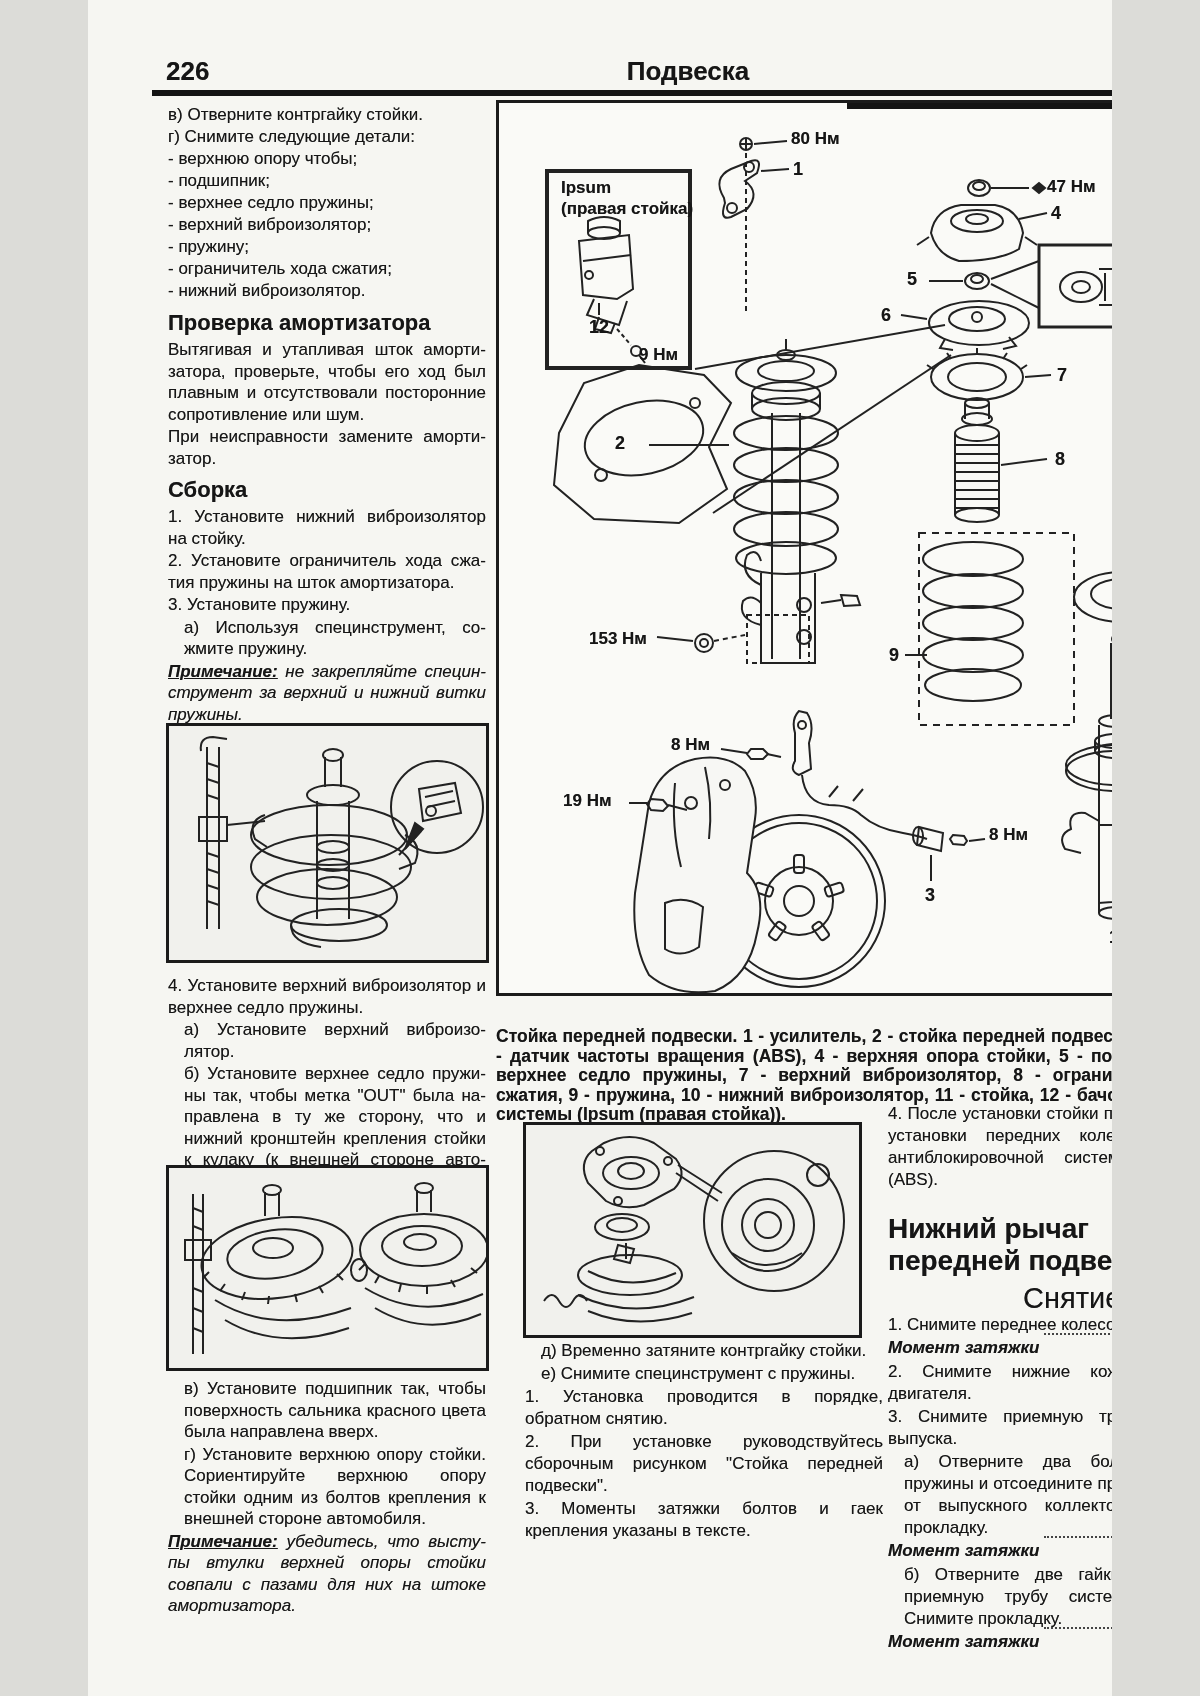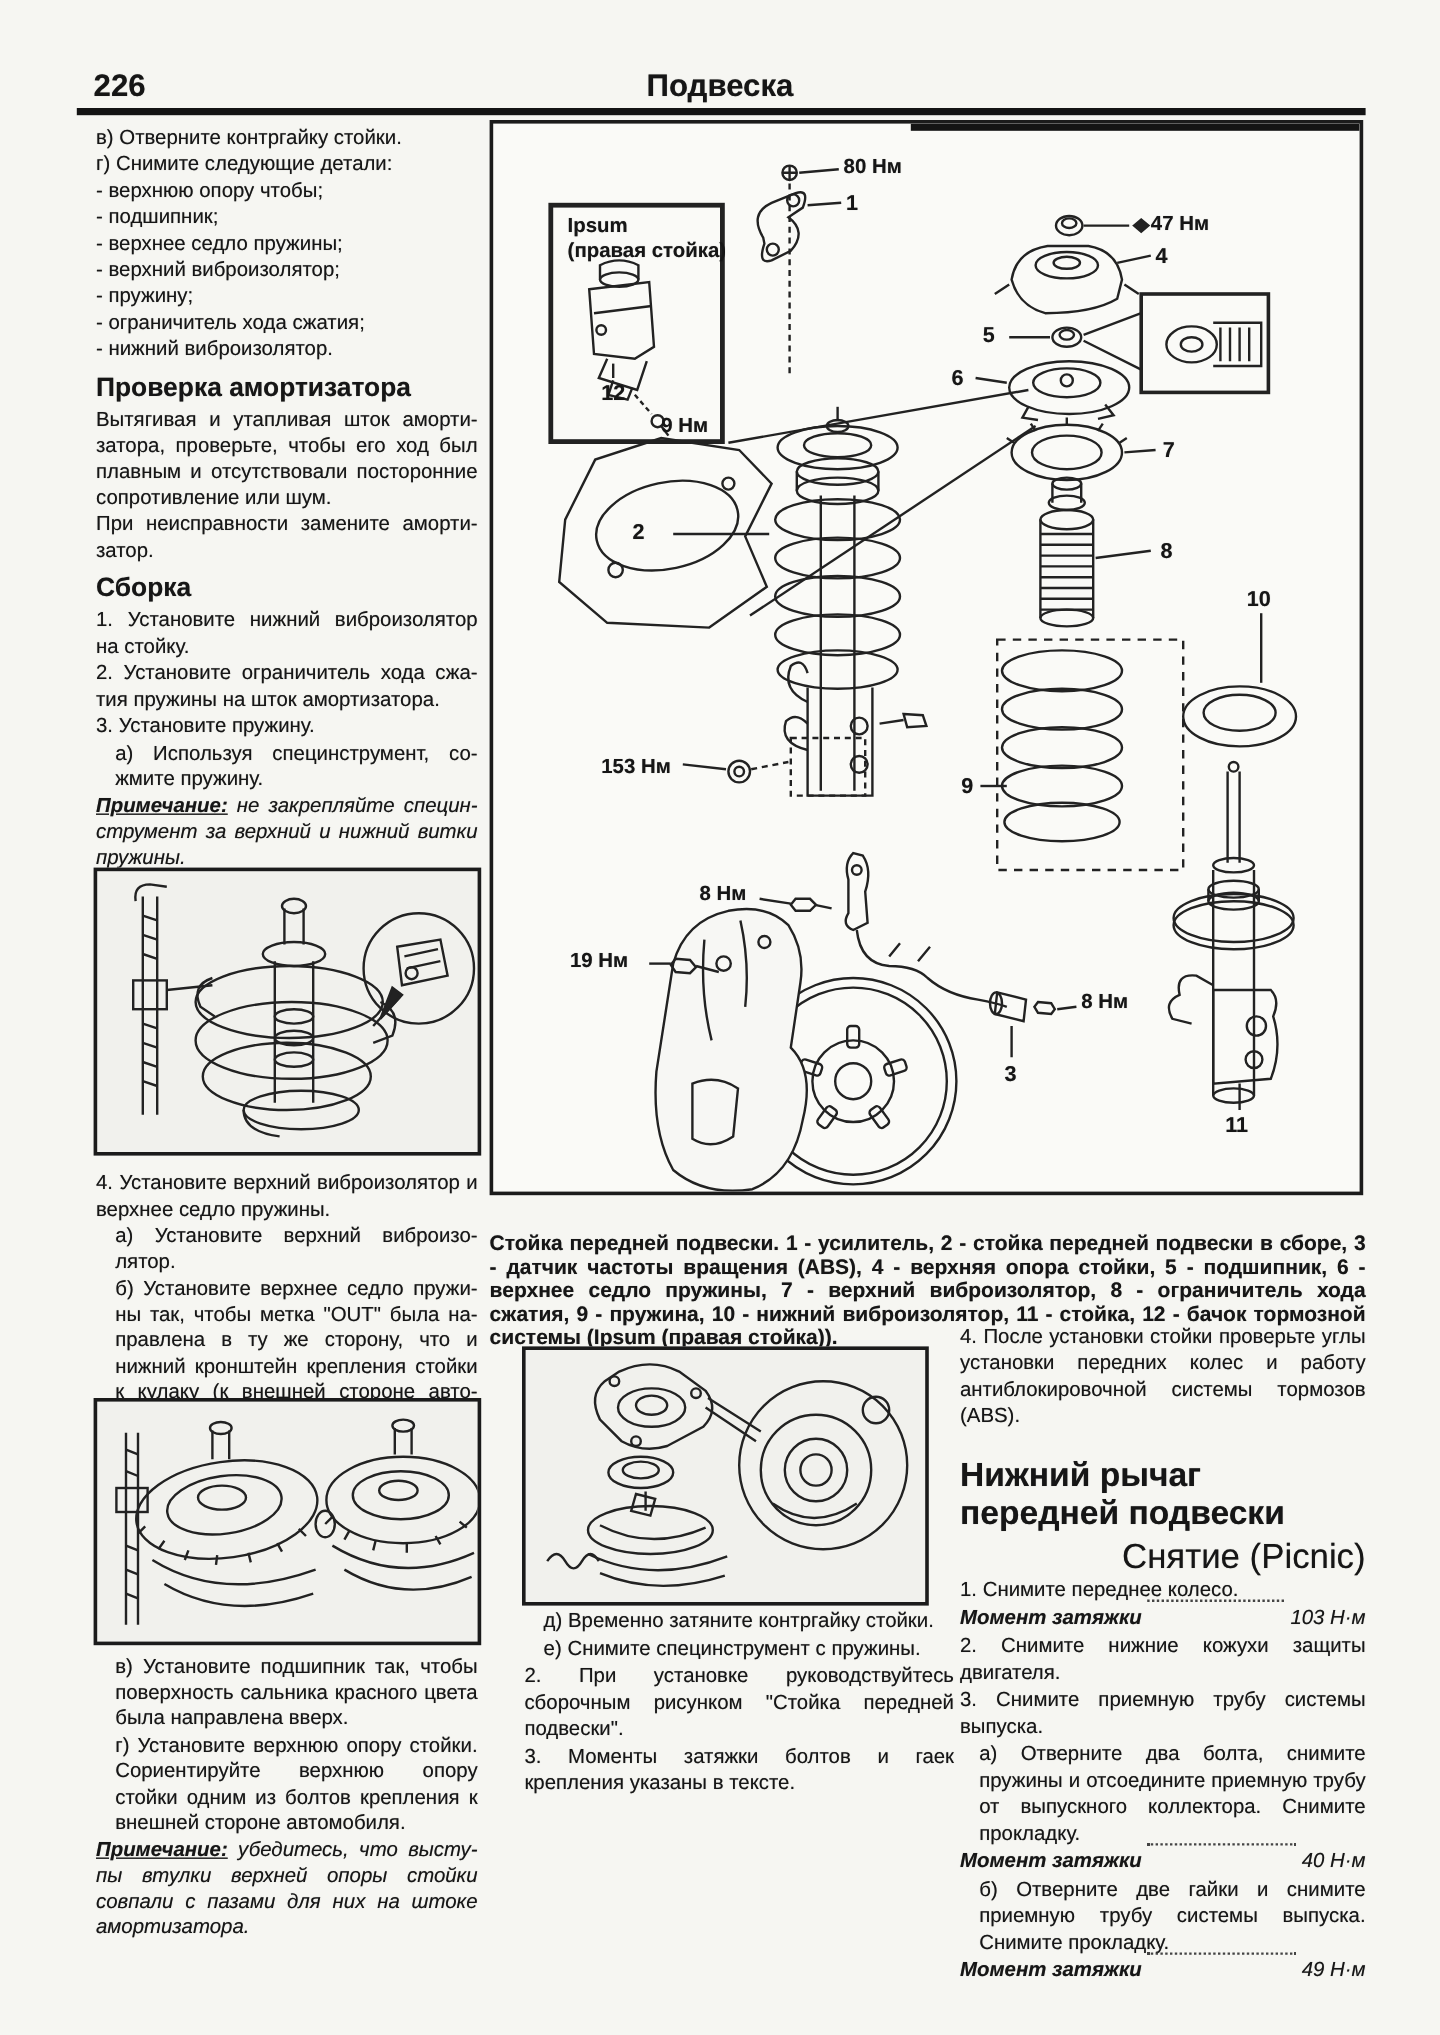--- a/index.html
+++ b/index.html
@@ -1,17 +1,17 @@
 <!DOCTYPE html>
 <html><head>
 <meta charset="utf-8">
 <style>
   html,body{margin:0;padding:0;background:#dcdcd8;}
   .page{
-    position:relative;width:1200px;height:1696px;margin:0 auto;
+    position:relative;width:1024px;height:1696px;margin:0 auto;
     background:#f6f6f2;
     font-family:"Liberation Sans","DejaVu Sans",sans-serif;
     color:#161616;
     text-shadow:0 0 .6px rgba(30,30,30,.55);
     overflow:hidden;
   }
   
   .pagenum{position:absolute;left:78px;top:56px;font-size:26px;font-weight:bold;}
   .page-title{position:absolute;left:0;top:56px;width:1200px;text-align:center;font-size:26px;font-weight:bold;}
   .head-rule{position:absolute;left:64px;top:90px;width:1074px;height:6px;background:#141414;}
@@ -367,20 +367,21 @@
         <circle cx="292" cy="50" r="11"></circle>
         <path d="M206,128 Q240,152 276,128"></path>
         <path d="M152,40 L196,68 M150,48 L192,76"></path>
       </g>
     </svg>
   </div>
 
   <div class="col-mid">
     <p class="ind">д) Временно затяните контргайку стойки.</p>
     <p class="ind">е) Снимите специнструмент с пру­жины.</p>
+    <p>1. Установка проводится в порядке, обратном снятию.</p>
     <p>2. При установке руководствуйтесь сборочным рисунком "Стойка перед­ней подвески".</p>
     <p>3. Моменты затяжки болтов и гаек крепления указаны в тексте.</p>
   </div>
 
   <div class="col-right">
     <p>4. После установки стойки проверьте углы установки передних колес и ра­боту антиблокировочной системы тормозов (ABS).</p>
     <h1 class="big">Нижний рычаг передней подвески</h1>
     <h3 class="sub">Снятие (Picnic)</h3>
     <p>1. Снимите переднее колесо.</p>
     <div class="torque">

